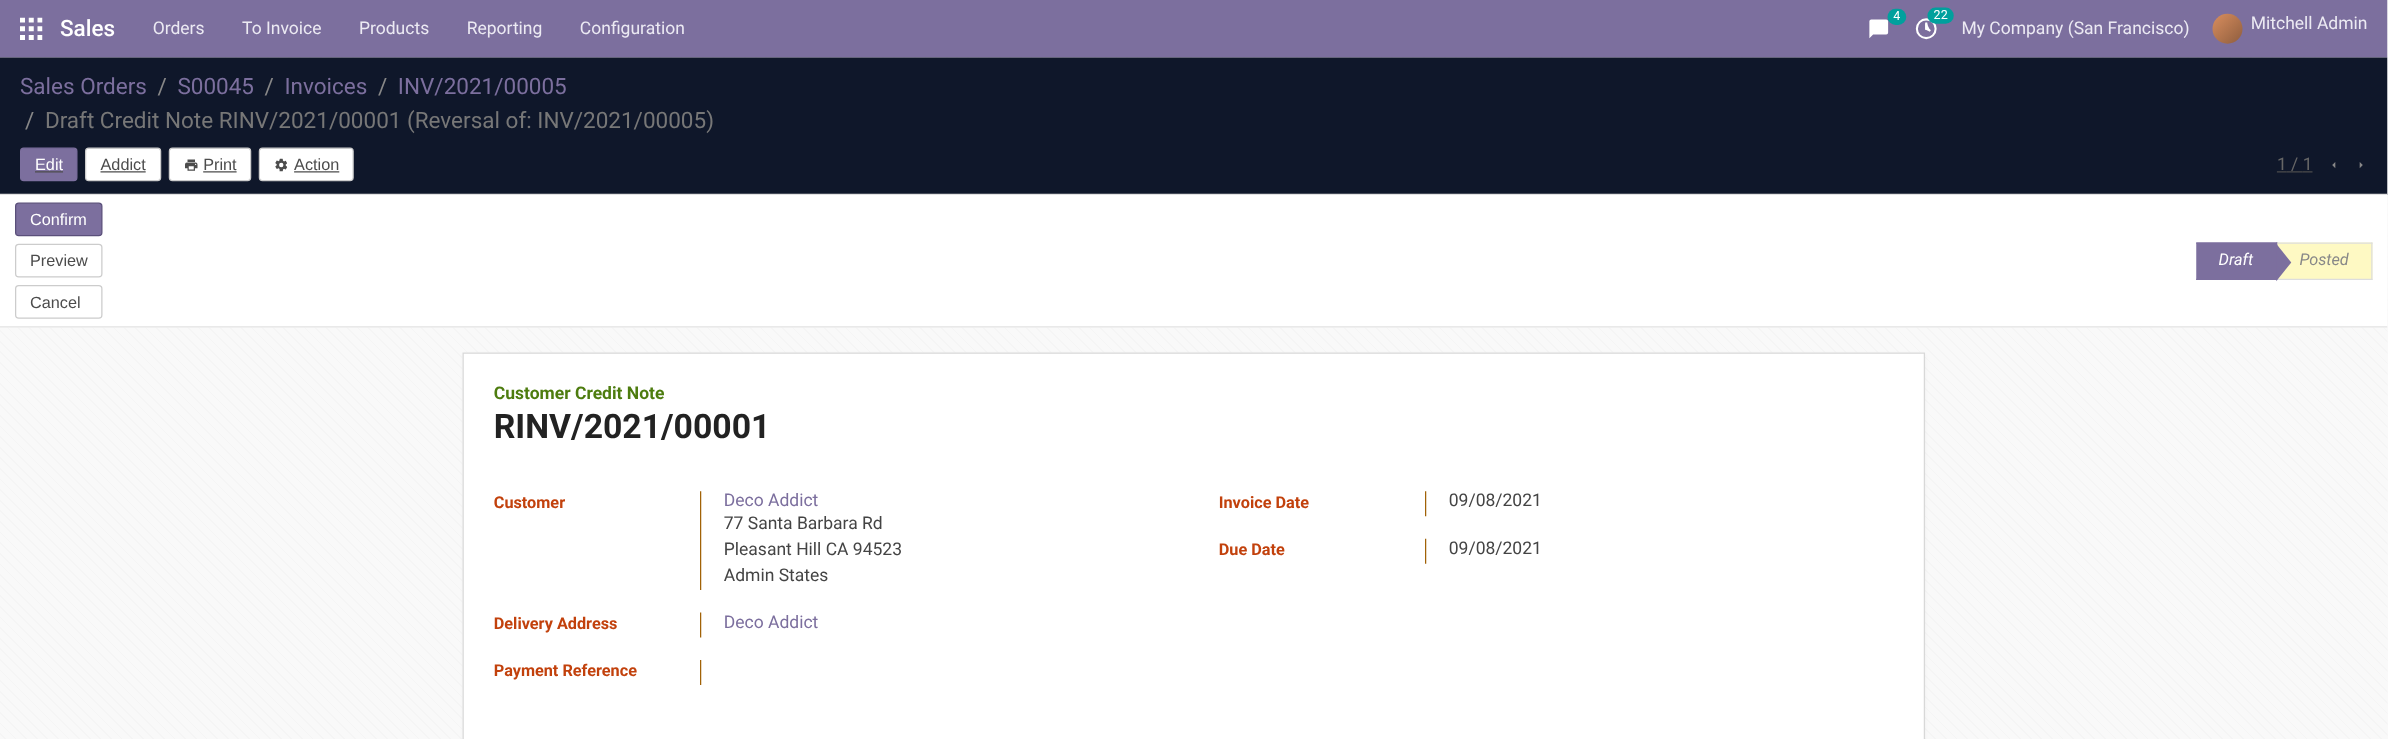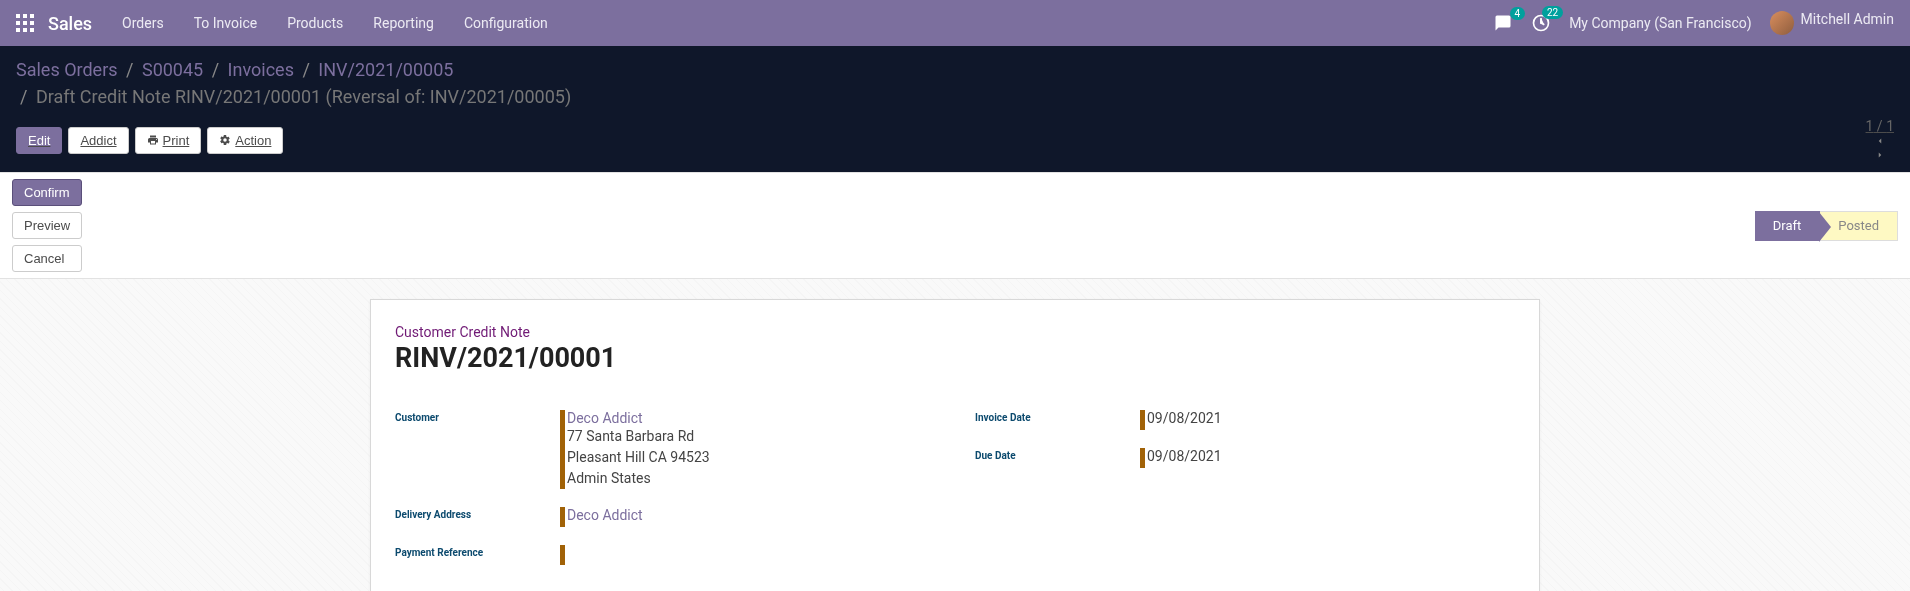--- a/index.html
+++ b/index.html
@@ -107,24 +107,23 @@
   }
   .btn-primary {
     background: #7c6f9e;
     border-color: #7c6f9e;
     color: #fff;
   }
   .pager {
     margin-left: auto;
     display: flex;
     align-items: center;
-    gap: 0;
+    gap: 12px;
     color: #666;
     font-size: 14px;
-    flex-direction: column;
   }
   .pager .arrows { color: #888; font-size: 16px; cursor: pointer; }
 
   
   .statusbar {
     background: #fff;
     border-bottom: 1px solid #e2e2e2;
     display: flex;
     align-items: center;
     padding: 6px 12px;
@@ -135,20 +134,21 @@
     background: #7c6f9e;
     border: 1px solid #5a4f7a;
     color: #fff;
     border-radius: 3px;
   }
   .status-steps {
     margin-left: auto;
     display: flex;
     align-items: stretch;
     height: 30px;
+    font-style: italic;
   }
   .step {
     position: relative;
     display: flex;
     align-items: center;
     padding: 0 18px 0 18px;
     font-size: 13px;
     color: #888;
     background:#fef9c3;
     border: 1px solid #ddd;
@@ -177,22 +177,22 @@
   .sheet {
     background:#fff;
     width: 1170px;
     margin: 0 auto;
     border:1px solid #d8d8d8;
     box-shadow: 0 1px 3px rgba(0,0,0,0.05);
     padding: 24px 24px 40px 24px;
   }
   .doc-label {
     font-size: 14px;
-    font-weight: 400;
-    color: #701a75;
+    font-weight: 700;
+    color: #4d7c0f;
   }
   .doc-title {
     font-size: 27px;
     font-weight: 700;
     color: #222;
     margin-top: 2px;
     margin-bottom: 36px;
   }
   .form-cols {
     display: flex;
@@ -200,30 +200,30 @@
   }
   .col { flex:1; }
   .field-row {
     display: flex;
     align-items: flex-start;
     margin-bottom: 18px;
   }
   .field-label {
     width: 165px;
     font-weight: 700;
-    color: #0c4a6e;
-    font-size: 10px;
+    color: #c2410c;
+    font-size: 13px;
     padding-top: 2px;
   }
   .field-value {
     flex:1;
     font-size: 14px;
     color: #444;
-    border-left: 5px solid #a16207;
-    padding-left: 2px;
+    border-left: 1px solid #a16207;
+    padding-left: 18px;
     min-height: 20px;
   }
   .field-value a { color: #7c6f9e; text-decoration: none; }
   .addr-line { display:block; line-height:1.5; }
 
   svg { display:block; }
 </style>
 </head>
 <body>
 

